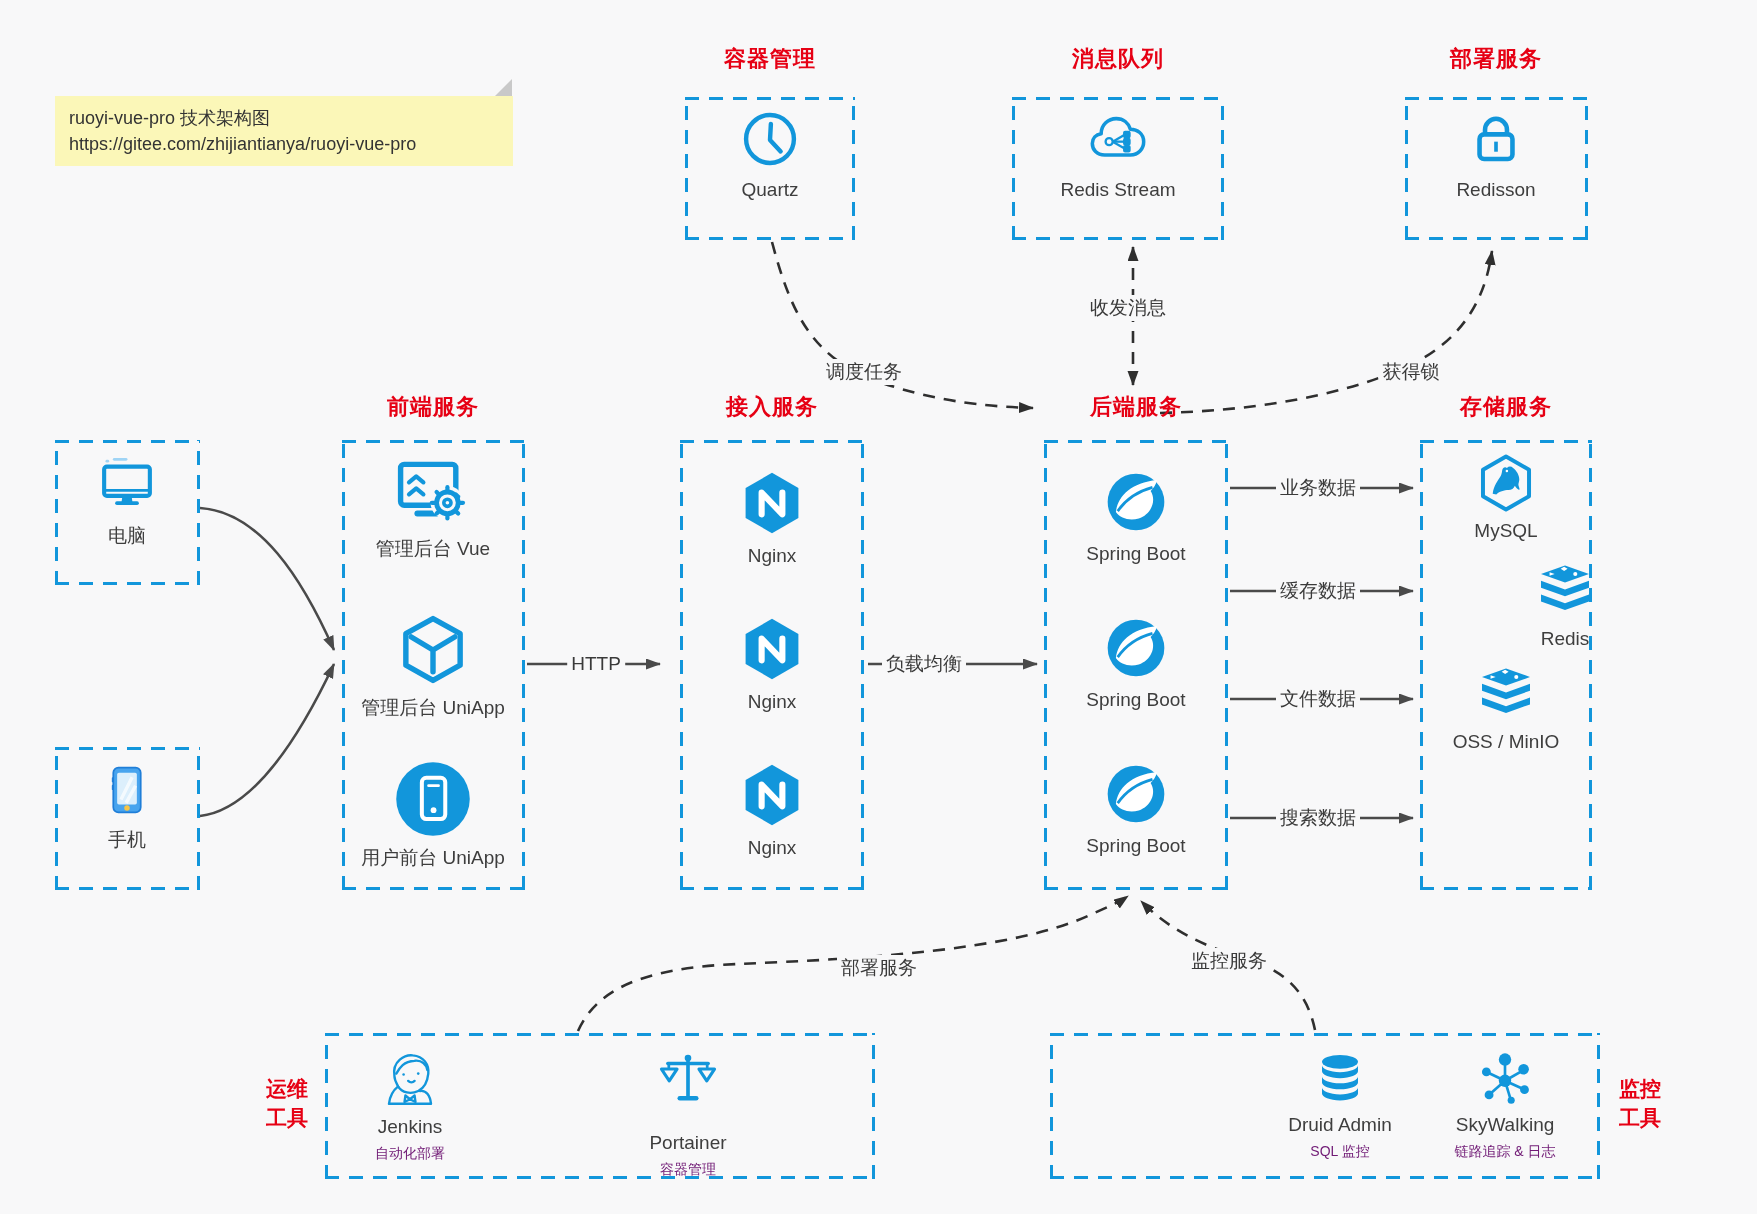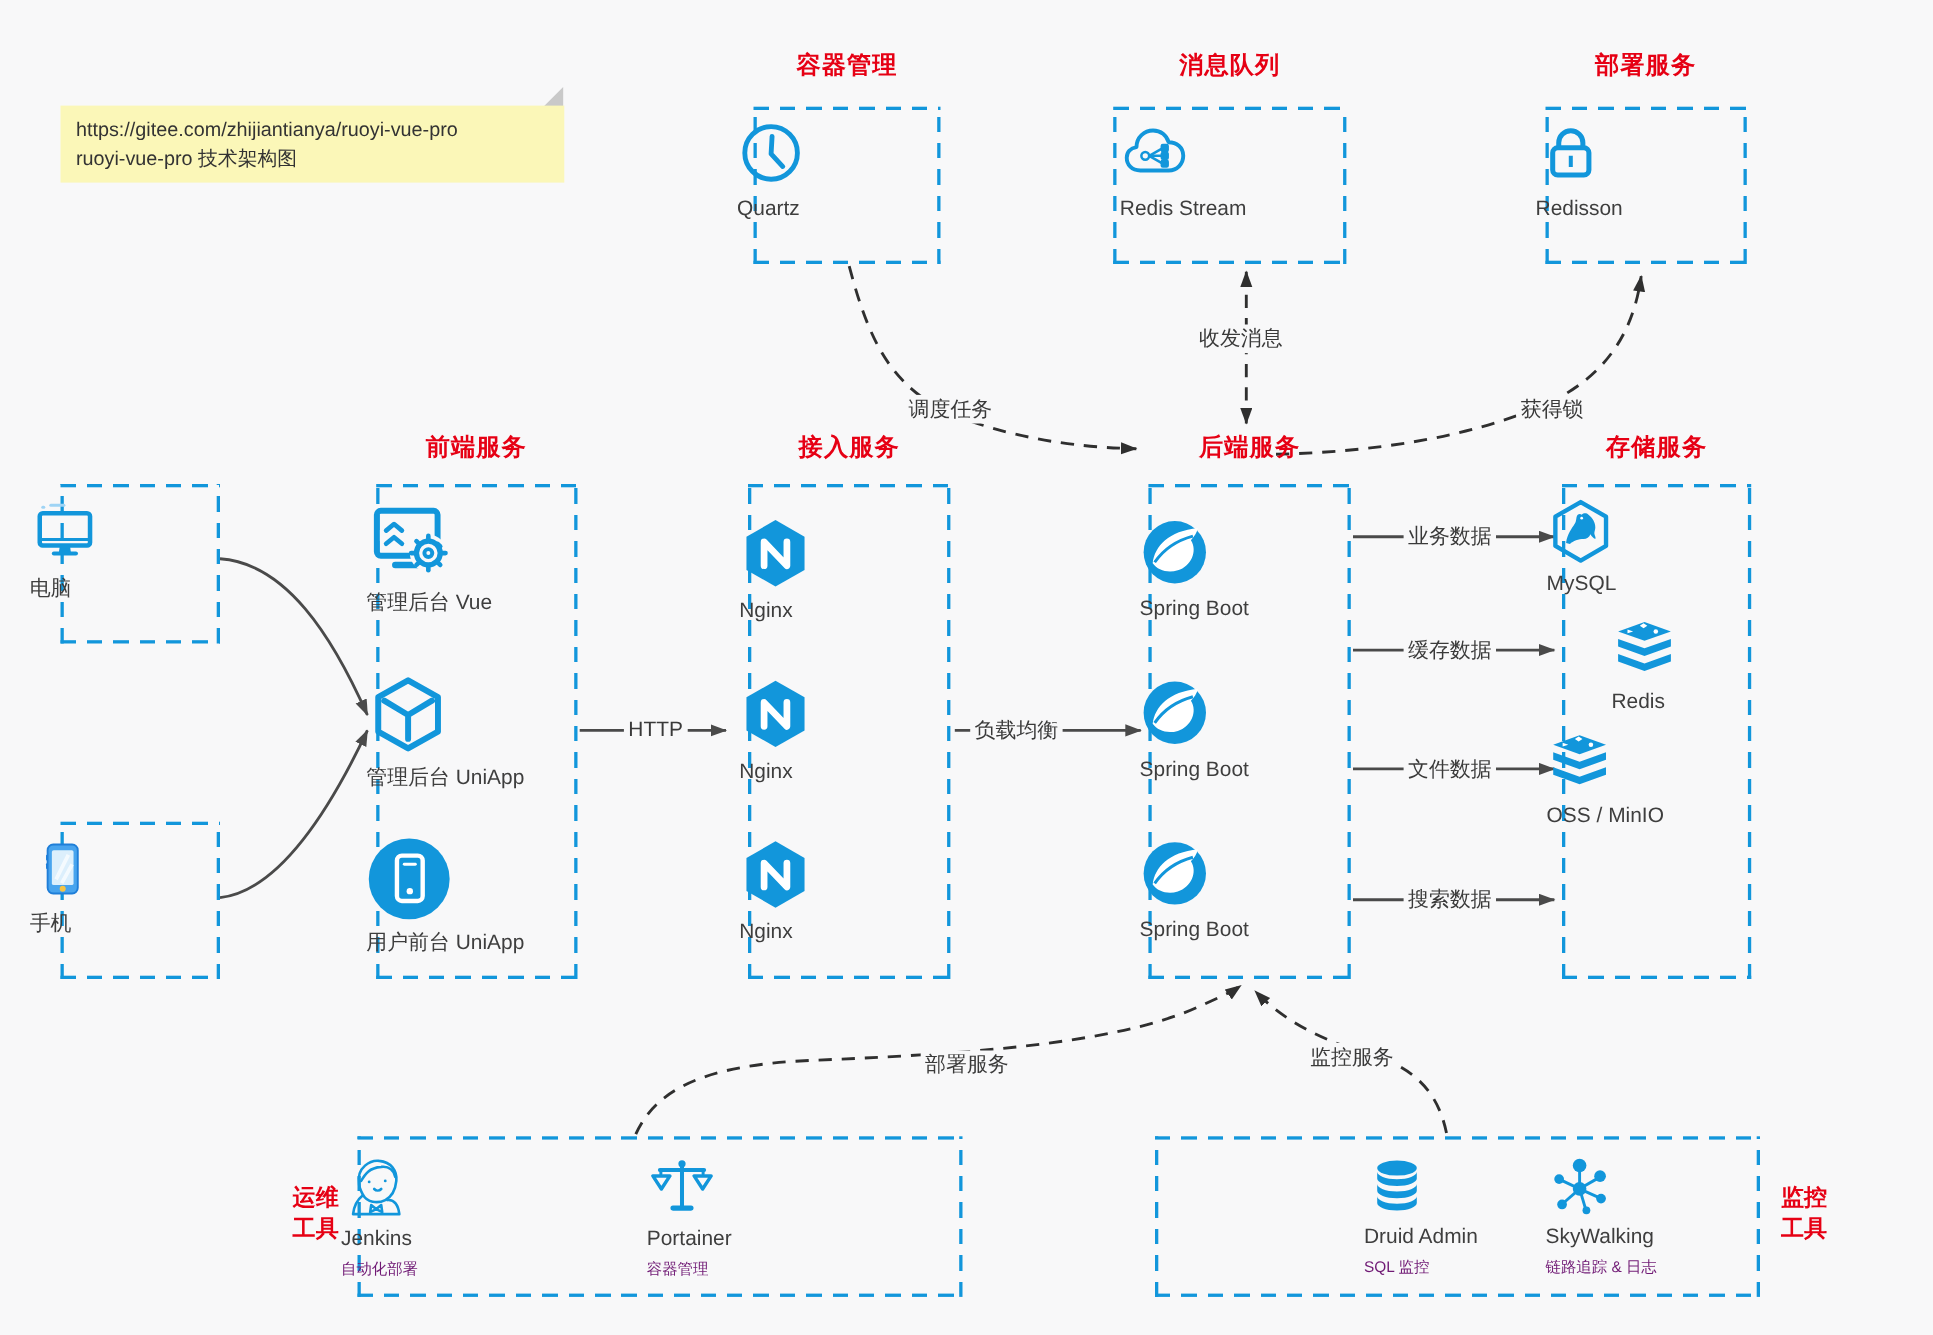--- a/index.html
+++ b/index.html
@@ -10,21 +10,21 @@
     background:
       repeating-linear-gradient(90deg,#1296db 0 14px,transparent 14px 24px) top left/100% 3px no-repeat,
       repeating-linear-gradient(90deg,#1296db 0 14px,transparent 14px 24px) bottom left/100% 3px no-repeat,
       repeating-linear-gradient(0deg,#1296db 0 14px,transparent 14px 24px) top left/3px 100% no-repeat,
       repeating-linear-gradient(0deg,#1296db 0 14px,transparent 14px 24px) top right/3px 100% no-repeat;
   }
 
   .gtitle{position:absolute;width:200px;text-align:center;font-size:22px;font-weight:700;color:#e60014;letter-spacing:1px;white-space:nowrap;}
   .sidetitle{position:absolute;width:100px;text-align:center;font-size:21px;font-weight:700;color:#e60014;line-height:29px;}
 
-  .node{position:absolute;display:flex;flex-direction:column;align-items:flex-start;text-align:center;}
+  .node{position:absolute;display:flex;flex-direction:column;align-items:center;text-align:center;}
   .node .icon{display:block;}
   .node .icon svg{width:100%;height:100%;display:block;}
   .nlabel{margin-top:7px;font-size:19px;color:#3e3e3e;white-space:nowrap;line-height:26px;}
   .nsub{font-size:14px;color:#701a75;white-space:nowrap;line-height:26px;}
 
   .elabel{position:absolute;transform:translate(-50%,-50%);font-size:19px;color:#3a3a3a;background:#f8f8f9;padding:0 4px;white-space:nowrap;}
 
   svg.overlay{position:absolute;left:0;top:0;pointer-events:none;}
 
   .note{position:absolute;left:55px;top:96px;width:430px;background:#fbf7b8;color:#333;
@@ -62,22 +62,22 @@
       <path d="M772,242 C790,310 810,352 866,377 C935,404 1000,407 1033,408" marker-end="url(#mBlack)"></path>
       <path d="M1133,247 L1133,385" marker-start="url(#mBlack)" marker-end="url(#mBlack)"></path>
       <path d="M1160,413 C1250,411 1338,397 1404,368 C1460,343 1485,302 1492,251" marker-end="url(#mBlack)"></path>
       <path d="M578,1031 C597,989 643,968 737,964 C858,959 1013,951 1090,915 C1110,906 1121,901 1128,896" marker-end="url(#mBlack)"></path>
       <path d="M1315,1030 C1308,996 1289,971 1244,958 C1202,946 1167,928 1141,901" marker-end="url(#mBlack)"></path>
     </g>
   </svg>
 
   <div class="note-fold"></div>
   <div class="note">
+    <div>ruoyi-vue-pro 技术架构图</div>
     <div>https://gitee.com/zhijiantianya/ruoyi-vue-pro</div>
-    <div>ruoyi-vue-pro 技术架构图</div>
   </div>
 
   <div class="gbox" style="left:685px;top:97px;width:170px;height:143px"></div>
   <div class="gbox" style="left:1012px;top:97px;width:212px;height:143px"></div>
   <div class="gbox" style="left:1405px;top:97px;width:183px;height:143px"></div>
   <div class="gbox" style="left:55px;top:440px;width:145px;height:145px"></div>
   <div class="gbox" style="left:55px;top:747px;width:145px;height:143px"></div>
   <div class="gbox" style="left:342px;top:440px;width:183px;height:450px"></div>
   <div class="gbox" style="left:680px;top:440px;width:184px;height:450px"></div>
   <div class="gbox" style="left:1044px;top:440px;width:184px;height:450px"></div>
@@ -342,21 +342,21 @@
             <line x1="35" y1="13" x2="35" y2="54" stroke-width="4"></line>
             <line x1="13" y1="17" x2="57" y2="17" stroke-width="4"></line>
             <line x1="26" y1="55" x2="44" y2="55" stroke-width="5"></line>
             <path d="M14 17 v4 M56 17 v4" stroke-width="3"></path>
             <path d="M6 23 h17 l-8.5 13 Z" stroke-width="3.4" stroke-linejoin="round"></path>
             <path d="M47 23 h17 l-8.5 13 Z" stroke-width="3.4" stroke-linejoin="round"></path>
           </g>
           <circle cx="35" cy="11" r="3.6" fill="#1296db"></circle>
         </svg>
       </span>
-    <span class="nlabel" style="margin-top:2px">Portainer</span>
+    <span class="nlabel" style="margin-top:18px">Portainer</span>
     <span class="nsub">容器管理</span>
   </div>
 
   <div class="node" style="left:1240px;top:1048px;width:200px">
     <span class="icon" style="width:60px;height:62px">
         <svg viewBox="0 0 70 70">
           <g fill="#1296db">
             <ellipse cx="35" cy="15" rx="21" ry="8"></ellipse>
             <path d="M14 19 c0 4 9 8 21 8 s21 -4 21 -8 v7 c0 4 -9 8 -21 8 s-21 -4 -21 -8 Z"></path>
             <path d="M14 32 c0 4 9 8 21 8 s21 -4 21 -8 v7 c0 4 -9 8 -21 8 s-21 -4 -21 -8 Z"></path>

